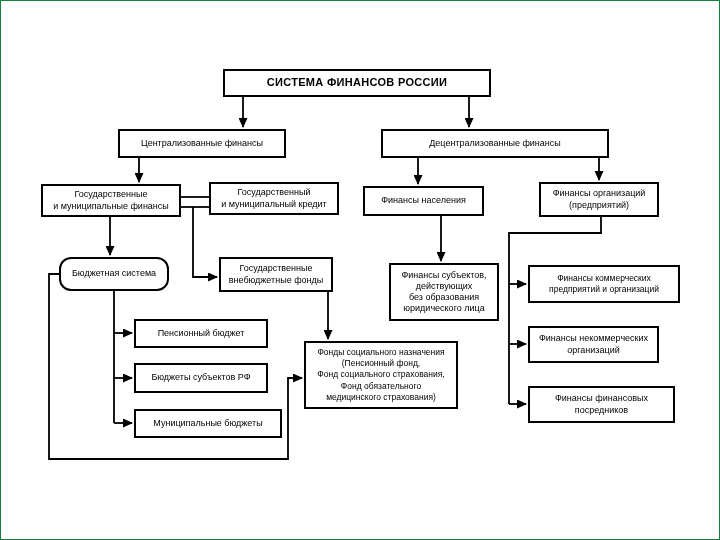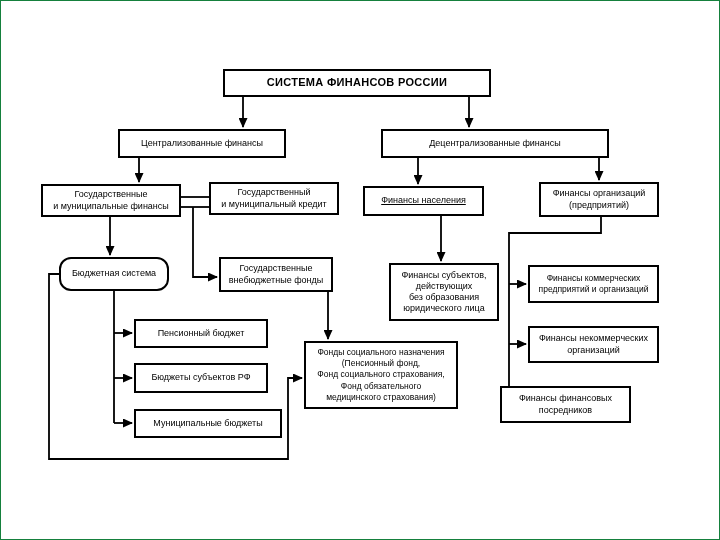--- a/index.html
+++ b/index.html
@@ -78,21 +78,21 @@
   <div class="node" style="left:40px;top:183px;width:140px;height:33px;">
     <span class="lbl">Государственные
 и муниципальные финансы</span>
   </div>
 
   <div class="node" style="left:208px;top:181px;width:130px;height:33px;">
     <span class="lbl">Государственный
 и муниципальный кредит</span>
   </div>
 
-  <div class="node" style="left:362px;top:185px;width:121px;height:30px;text-decoration:underline;">
+  <div class="node" style="left:362px;top:185px;width:121px;height:30px;">
     <span class="lbl">Финансы населения</span>
   </div>
 
   <div class="node" style="left:538px;top:181px;width:120px;height:35px;">
     <span class="lbl">Финансы организаций
 (предприятий)</span>
   </div>
 
   <div class="node" style="left:58px;top:256px;width:110px;height:34px;border-radius:12px;">
     <span class="lbl">Бюджетная система</span>
@@ -103,31 +103,31 @@
 внебюджетные фонды</span>
   </div>
 
   <div class="node" style="left:388px;top:262px;width:110px;height:58px;">
     <span class="lbl">Финансы субъектов,
 действующих
 без образования
 юридического лица</span>
   </div>
 
-  <div class="node small" style="left:527px;top:264px;width:131px;height:38px;">
+  <div class="node small" style="left:527px;top:264px;width:152px;height:38px;">
     <span class="lbl">Финансы коммерческих
 предприятий и организаций</span>
   </div>
 
   <div class="node" style="left:527px;top:325px;width:131px;height:37px;">
     <span class="lbl">Финансы некоммерческих
 организаций</span>
   </div>
 
-  <div class="node" style="left:499px;top:385px;width:131px;height:37px;">
+  <div class="node" style="left:527px;top:385px;width:147px;height:37px;">
     <span class="lbl">Финансы финансовых
 посредников</span>
   </div>
 
   <div class="node" style="left:133px;top:318px;width:134px;height:29px;">
     <span class="lbl">Пенсионный бюджет</span>
   </div>
 
   <div class="node" style="left:133px;top:362px;width:134px;height:30px;">
     <span class="lbl">Бюджеты субъектов РФ</span>

